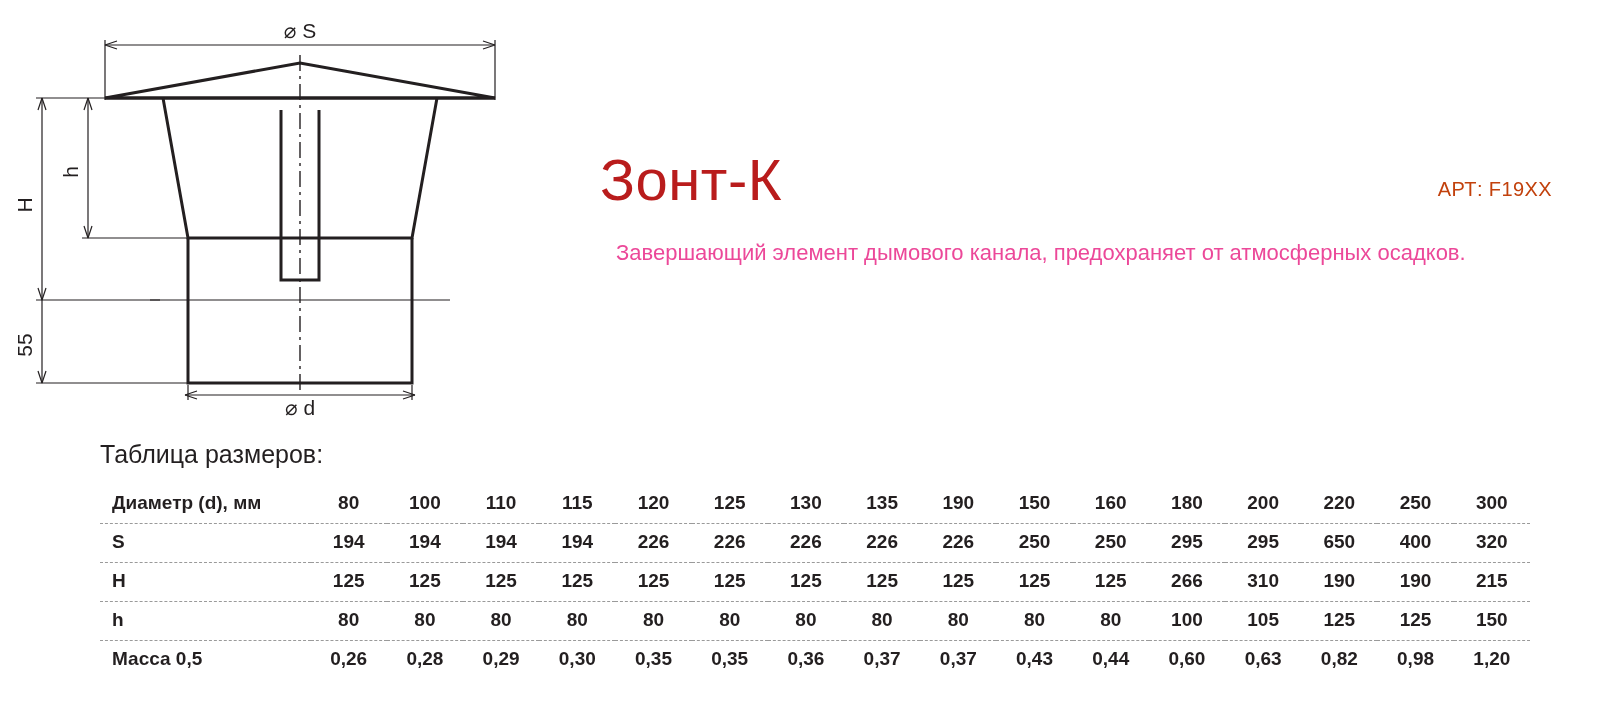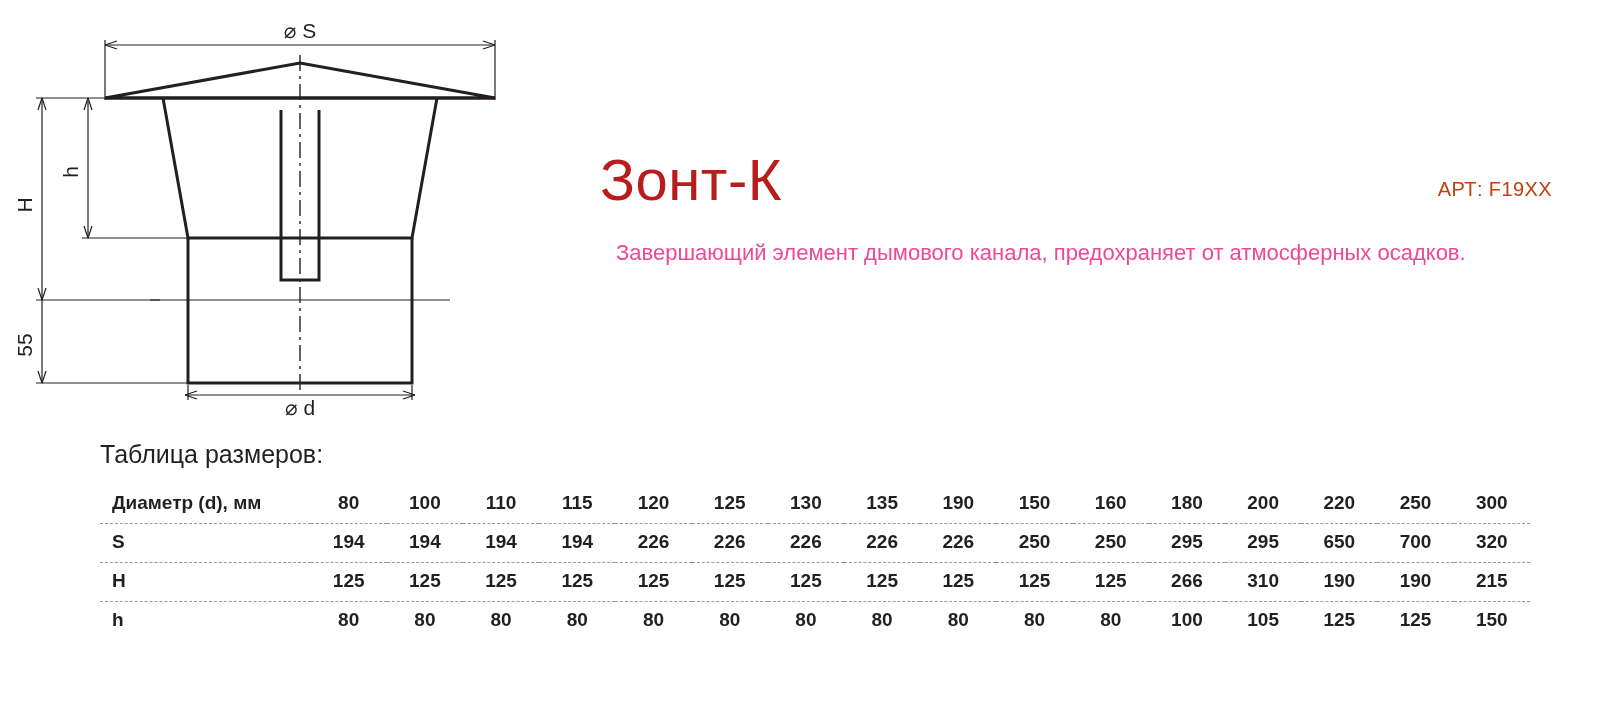--- a/index.html
+++ b/index.html
@@ -182,21 +182,21 @@
         <td class="val">226</td>
         <td class="val">226</td>
         <td class="val">226</td>
         <td class="val">226</td>
         <td class="val">226</td>
         <td class="val">250</td>
         <td class="val">250</td>
         <td class="val">295</td>
         <td class="val">295</td>
         <td class="val">650</td>
-        <td class="val">700</td>
+        <td class="val">400</td>
         <td class="val">320</td>
       </tr>
       <tr>
         <td class="rowlabel">H</td>
         <td class="val">125</td>
         <td class="val">125</td>
         <td class="val">125</td>
         <td class="val">125</td>
         <td class="val">125</td>
         <td class="val">125</td>
@@ -223,16 +223,35 @@
         <td class="val">80</td>
         <td class="val">80</td>
         <td class="val">80</td>
         <td class="val">80</td>
         <td class="val">100</td>
         <td class="val">105</td>
         <td class="val">125</td>
         <td class="val">125</td>
         <td class="val">150</td>
       </tr>
+      <tr>
+        <td class="rowlabel">Масса 0,5</td>
+        <td class="val">0,26</td>
+        <td class="val">0,28</td>
+        <td class="val">0,29</td>
+        <td class="val">0,30</td>
+        <td class="val">0,35</td>
+        <td class="val">0,35</td>
+        <td class="val">0,36</td>
+        <td class="val">0,37</td>
+        <td class="val">0,37</td>
+        <td class="val">0,43</td>
+        <td class="val">0,44</td>
+        <td class="val">0,60</td>
+        <td class="val">0,63</td>
+        <td class="val">0,82</td>
+        <td class="val">0,98</td>
+        <td class="val">1,20</td>
+      </tr>
     </tbody>
   </table>
 
 </div>
 
 </body></html>

